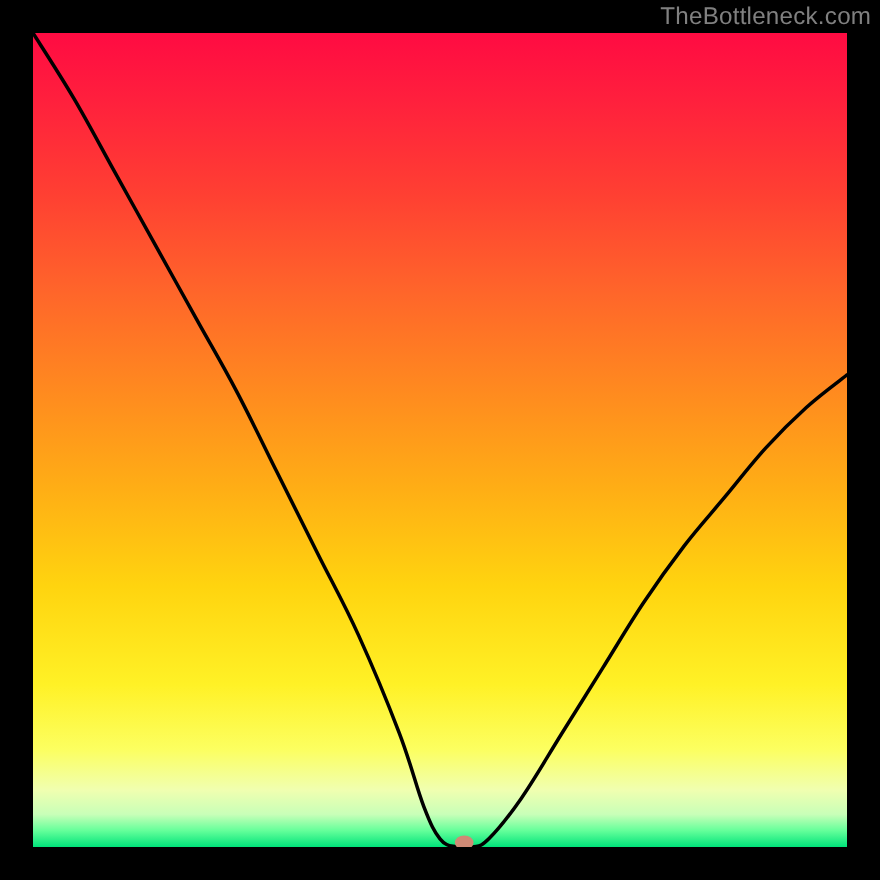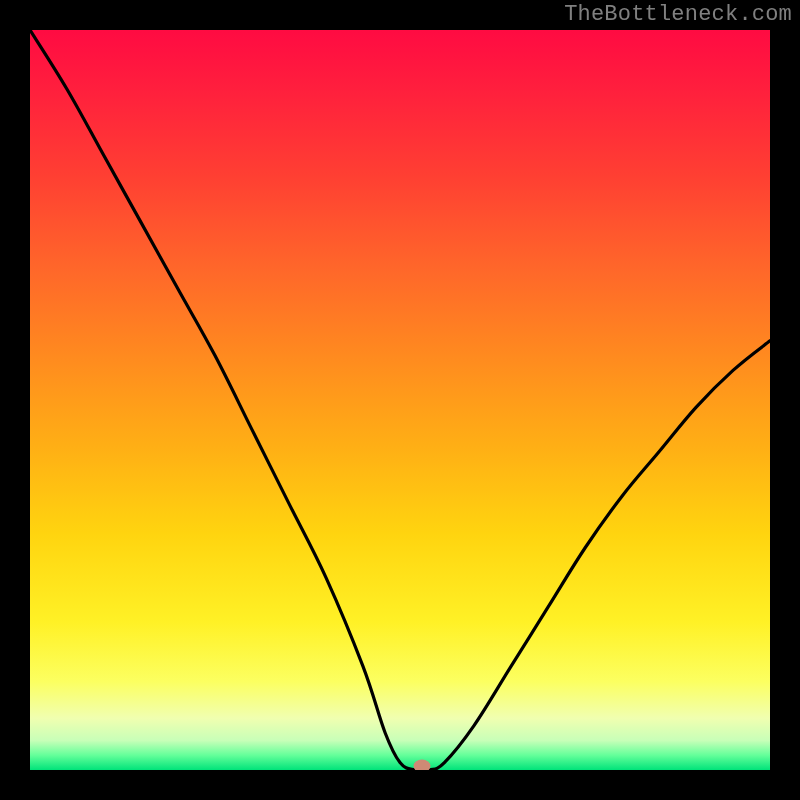--- a/index.html
+++ b/index.html
@@ -16,21 +16,21 @@
     height: 800px;
     position: relative;
     background: #000;
   }
   .attribution {
     position: absolute;
     top: 2px;
     right: 8px;
     color: #808080;
     font-size: 22px;
-    font-family: Liberation Mono, monospace;
+    font-family: Liberation Sans, sans-serif;
     letter-spacing: 0.2px;
     z-index: 20;
   }
   .plot-area {
     position: absolute;
     left: 30px;
     top: 30px;
     width: 740px;
     height: 740px;
     overflow: hidden;

